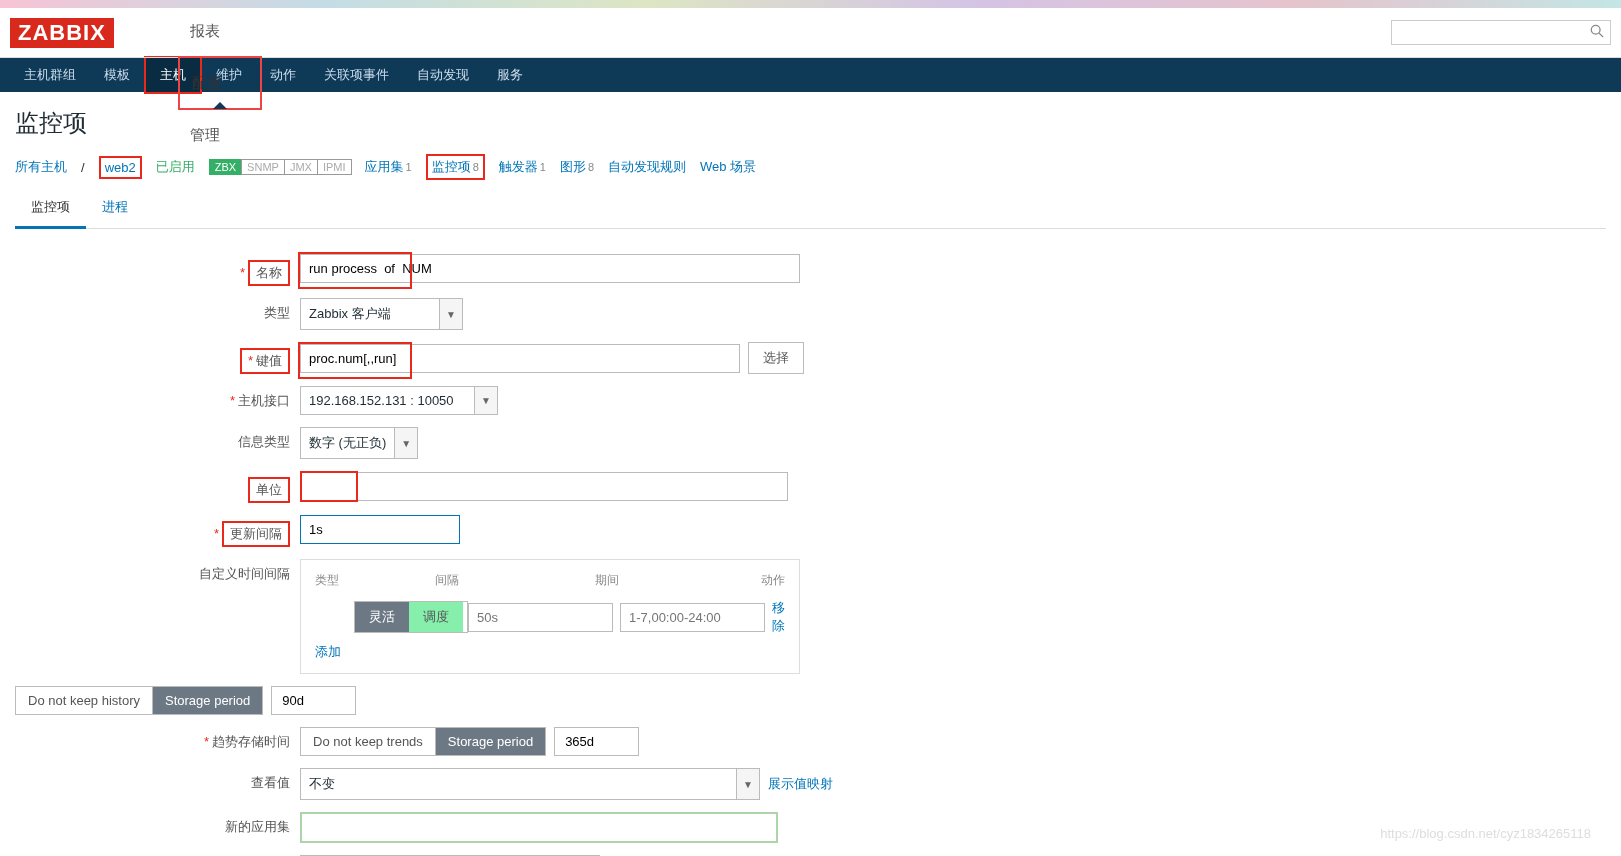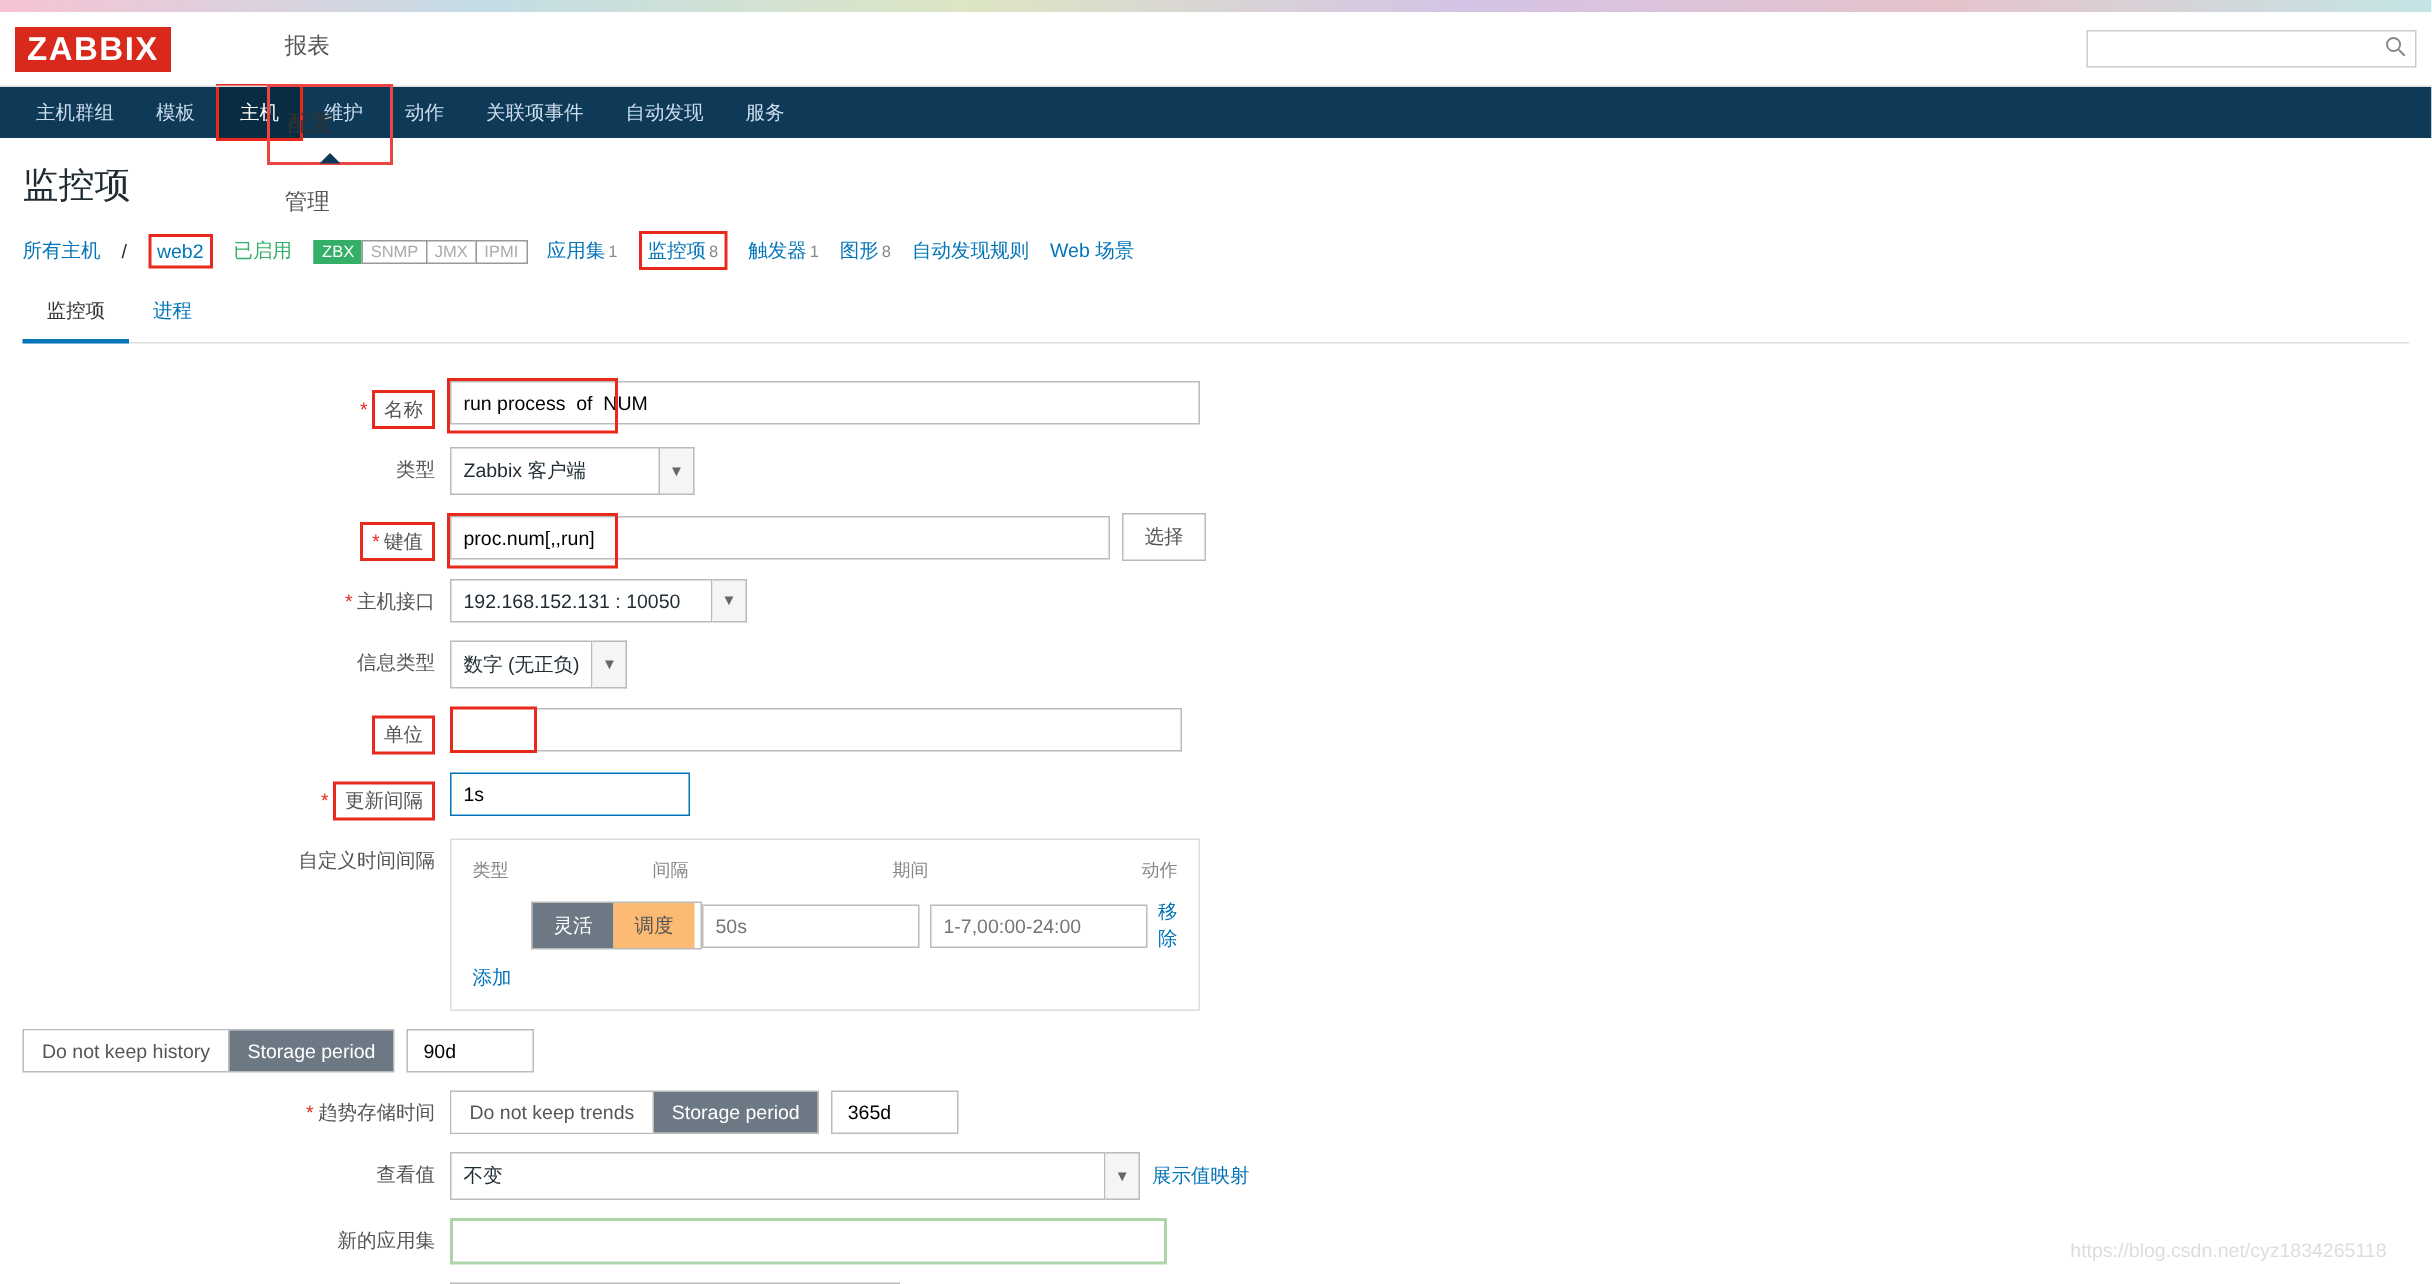--- a/index.html
+++ b/index.html
@@ -58,21 +58,21 @@
 .redbox-input-overlay::after { content: ''; position: absolute; left: -2px; top: -2px; width: 110px; height: calc(100% + 4px); border: 2px solid #e8291c; pointer-events: none; }
 
 .custom-interval { border: 1px solid #ddd; padding: 12px 14px; width: 500px; }
 .ci-header { display: flex; color: #888; font-size: 12px; margin-bottom: 10px; }
 .ci-col1 { width: 120px; }
 .ci-col2 { width: 160px; }
 .ci-col3 { width: 160px; }
 .ci-col4 { flex: 1; text-align: right; }
 .ci-row { display: flex; align-items: center; margin-bottom: 8px; padding-left: 39px; }
 .toggle-group { display: flex; border: 1px solid #bbb; }
-.toggle-btn { padding: 6px 14px; font-size: 13px; cursor: pointer; background: #fdba74; color: #555; }
+.toggle-btn { padding: 6px 14px; font-size: 13px; cursor: pointer; background: #86efac; color: #555; }
 .toggle-btn.active { background: #6d7885; color: #fff; }
 .ci-input { border: 1px solid #bbb; padding: 6px 8px; font-size: 13px; width: 145px; }
 .ci-remove { color: #0275b8; cursor: pointer; text-align: right; flex: 1; }
 .ci-add { color: #0275b8; cursor: pointer; }
 
 .btn-group { display: flex; border: 1px solid #bbb; }
 .btn-group .seg { padding: 6px 12px; font-size: 13px; cursor: pointer; }
 .btn-group .seg.plain { background: #fff; color: #555; border-right: 1px solid #bbb; }
 .btn-group .seg.sel { background: #6d7885; color: #fff; }
 .period-input { border: 1px solid #bbb; padding: 6px 10px; font-size: 13px; width: 85px; }

